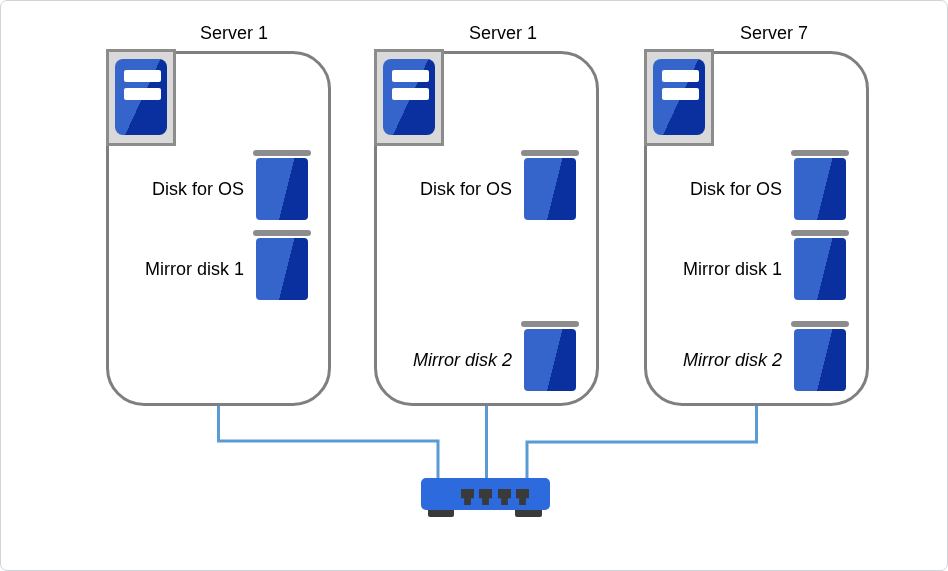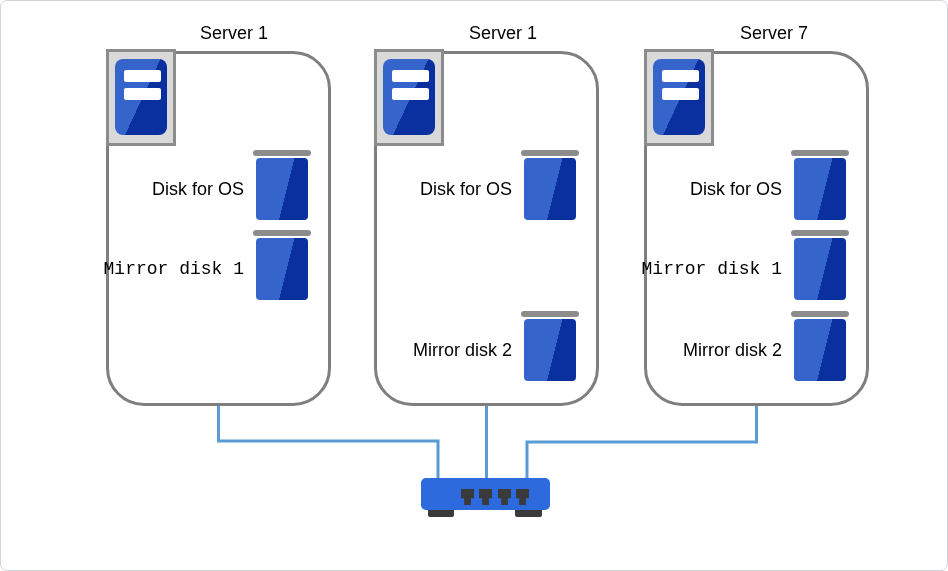--- a/index.html
+++ b/index.html
@@ -42,21 +42,21 @@
     position:absolute;left:8px;width:127px;top:8px;height:62px;
     display:flex;align-items:center;justify-content:flex-end;
     font-size:18px;color:#000;white-space:nowrap;
   }
   .disk-icon{position:absolute;left:144px;top:0;width:58px;height:70px;}
   .disk-cap{position:absolute;left:0;top:0;width:58px;height:6px;border-radius:3px;background:var(--cap-gray);}
   .disk-body{
     position:absolute;left:3px;top:8px;width:52px;height:62px;border-radius:4px;
     background:linear-gradient(104deg,var(--disk-light) 57%,var(--disk-dark) 57%);
   }
-  .row-0{top:96px;padding-left:44px;} .row-1{top:176px;font-family:Liberation Mono, monospace;} .row-2{top:257px;}
+  .row-0{top:96px;padding-left:44px;} .row-1{top:176px;} .row-2{top:267px;font-style:italic;}
   .connectors{position:absolute;left:0;top:0;width:948px;height:571px;pointer-events:none;}
   .hub{
     position:absolute;left:420px;top:477px;width:129px;height:32px;border-radius:5px;
     background:var(--hub-blue);z-index:2;
   }
   .hub .port{
     position:absolute;top:11px;width:13px;height:16px;background:var(--port-dark);
     clip-path:polygon(0 0,100% 0,100% 58%,76% 58%,76% 100%,24% 100%,24% 58%,0 58%);
   }
   .hub .p1{left:40px;} .hub .p2{left:58px;} .hub .p3{left:77px;} .hub .p4{left:95px;}

